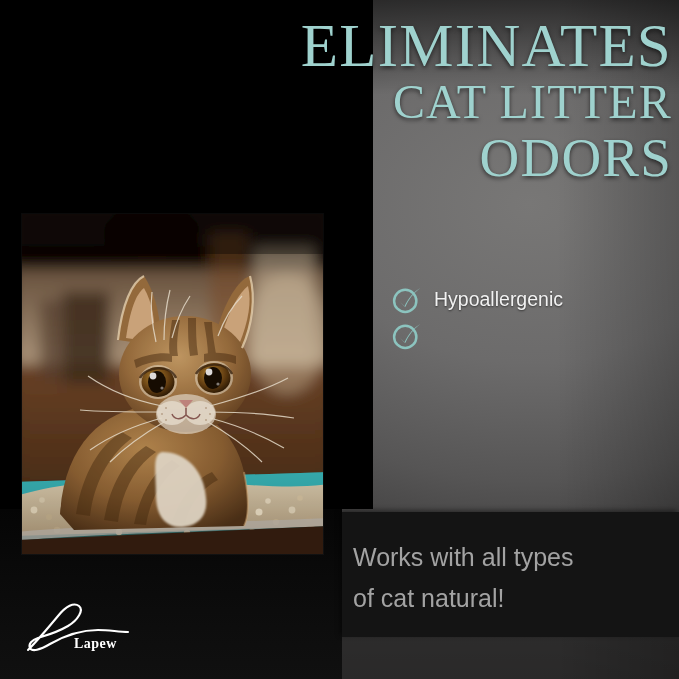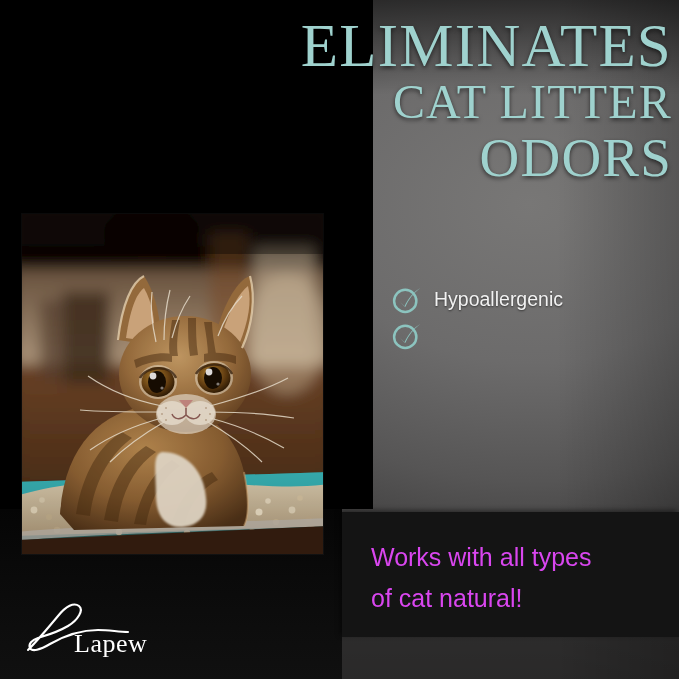--- a/index.html
+++ b/index.html
@@ -118,47 +118,48 @@
     position: absolute;
     left: 342px;
     top: 512px;
     width: 337px;
     height: 125px;
     background: #141414;
     box-shadow: -2px -2px 5px rgba(0,0,0,0.45);
   }
   .callout-text {
     position: absolute;
-    left: 29px;
+    left: 11px;
     top: 25px;
     width: 290px;
-    color: #d946ef;
+    color: #a3a3a3;
     font-size: 25px;
     line-height: 41px;
     font-family: "Liberation Sans", sans-serif;
   }
 
   
   .logo {
     position: absolute;
     left: 24px;
     top: 598px;
     width: 140px;
     height: 62px;
   }
   .logo svg { display: block; width: 140px; height: 62px; }
   .logo-word {
     position: absolute;
     left: 50px;
     top: 36px;
     color: #ffffff;
     font-family: "Liberation Serif", "DejaVu Serif", serif;
-    font-size: 26px;
+    font-size: 14px;
     letter-spacing: 0.5px;
     line-height: 19px;
+    font-weight: bold;
   }
 </style>
 </head>
 <body>
 
 <div id="poster">
 
   <div class="bg-gradient"></div>
   <div class="bg-dark-vignette"></div>
   <div class="black-panel"></div>

